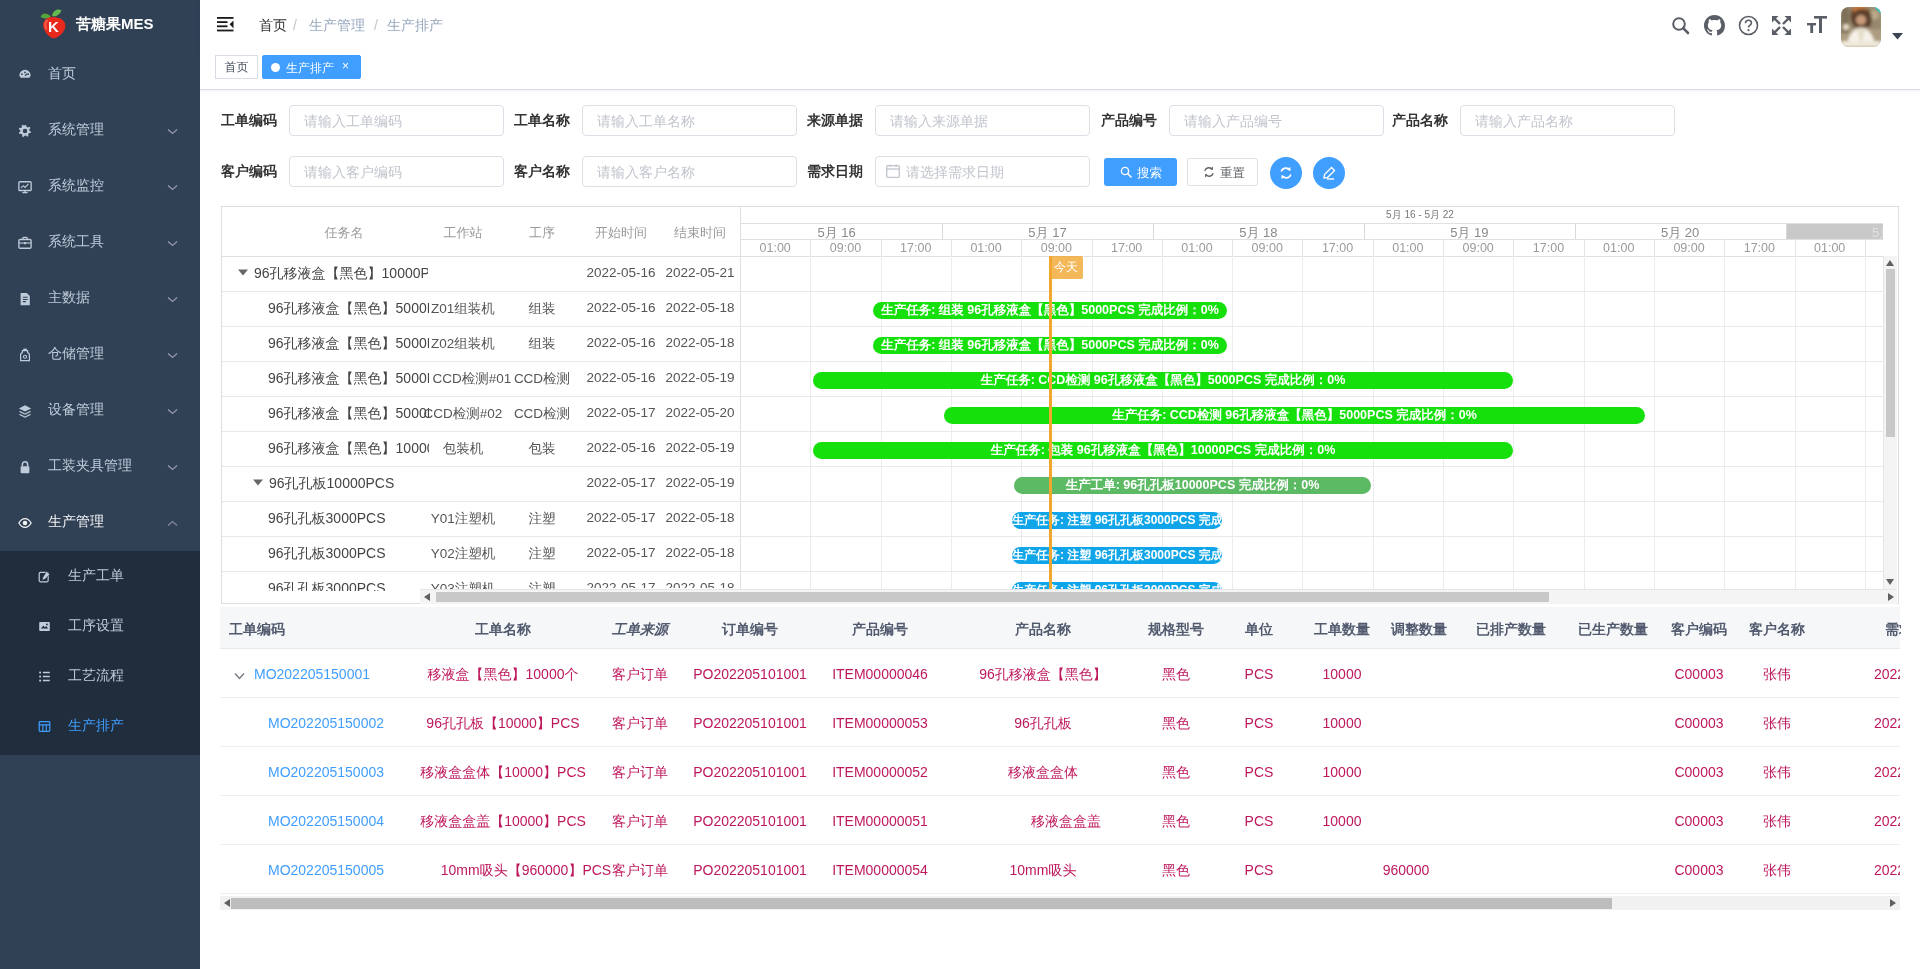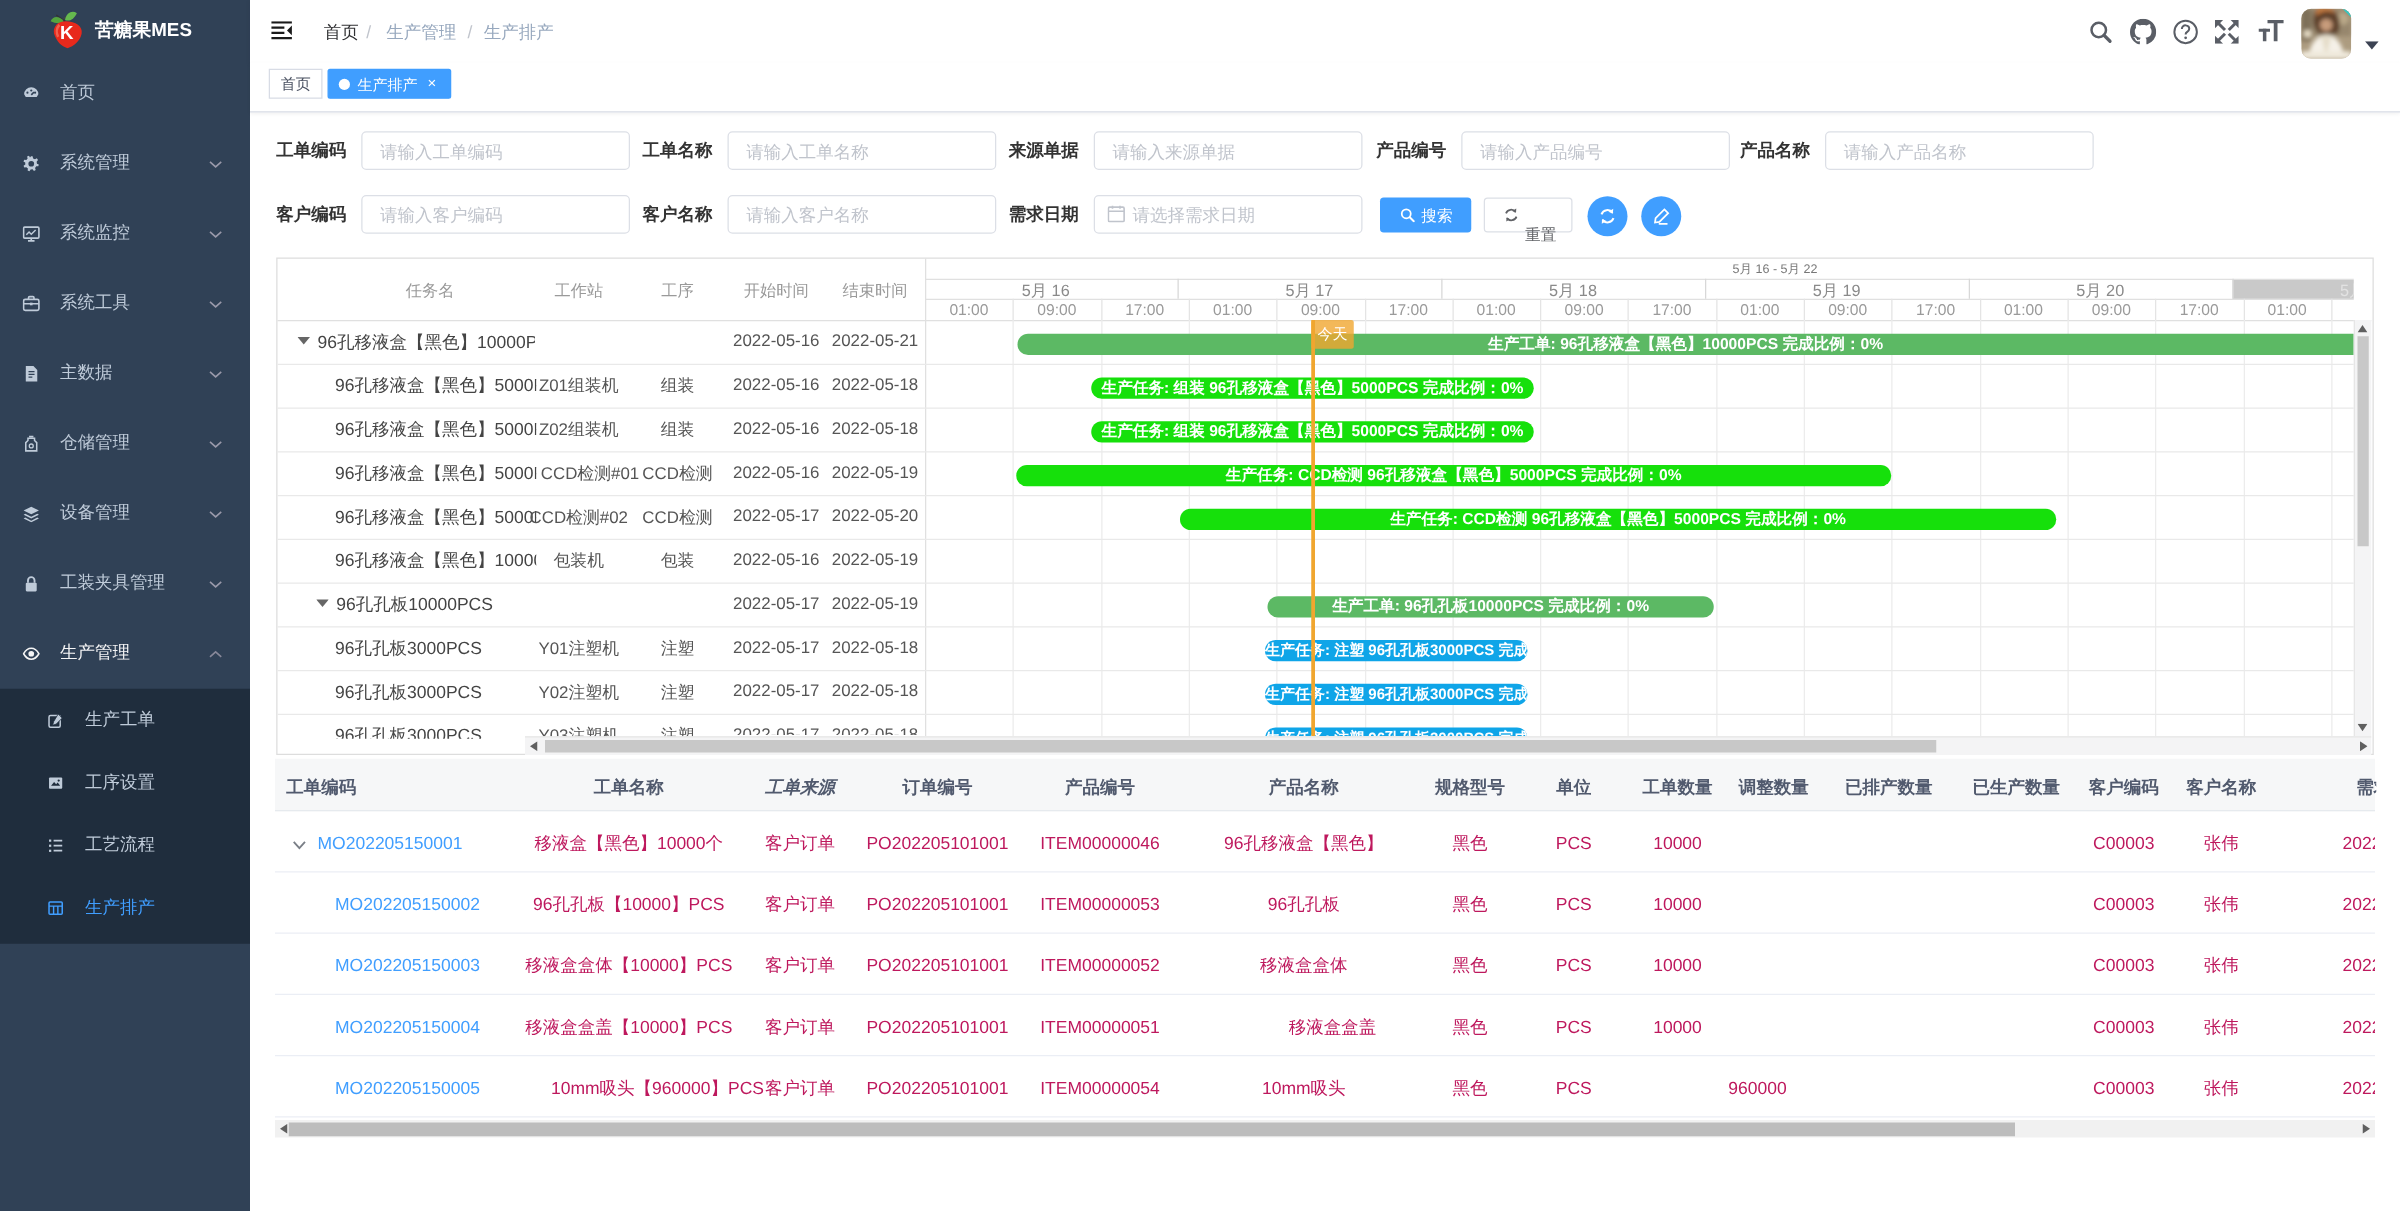--- a/index.html
+++ b/index.html
@@ -245,21 +245,21 @@
 <path d="M7.8 7.8 L11 11" stroke="#fff" stroke-width="1.5" stroke-linecap="round"></path>
     </svg>
 <div class="a" style="left:1137px;top:165px;font-size:12.5px;color:#fff;">搜索</div>
 <div class="a" style="left:1187px;top:158px;width:71px;height:28px;background:#fff;border:1px solid #dcdfe6;border-radius:3px;"></div>
 <svg class="a" style="left:1203px;top:166px" width="12" height="12" viewBox="0 0 12 12">
 <path d="M1.8 4.7 A4.3 4.3 0 0 1 9.4 3.6" fill="none" stroke="#606266" stroke-width="1.4"></path>
 <path d="M10.2 7.3 A4.3 4.3 0 0 1 2.6 8.4" fill="none" stroke="#606266" stroke-width="1.4"></path>
 <path d="M10 0.8 L9.8 4.1 L6.8 2.7 Z" fill="#606266"></path>
 <path d="M2 11.2 L2.2 7.9 L5.2 9.3 Z" fill="#606266"></path>
     </svg>
-<div class="a" style="left:1220px;top:180px;font-size:12.5px;color:#606266;">重置</div>
+<div class="a" style="left:1220px;top:165px;font-size:12.5px;color:#606266;">重置</div>
 <div class="a" style="left:1270px;top:157px;width:32px;height:32px;background:#409EFF;border-radius:50%;"></div>
 <svg class="a" style="left:1279px;top:166px" width="14" height="14" viewBox="0 0 14 14">
 <path d="M2.2 5.5 A5 5 0 0 1 11 4.2" fill="none" stroke="#fff" stroke-width="1.6"></path>
 <path d="M11.8 8.5 A5 5 0 0 1 3 9.8" fill="none" stroke="#fff" stroke-width="1.6"></path>
 <path d="M11.6 1 L11.3 4.9 L7.8 3.3 Z" fill="#fff"></path>
 <path d="M2.4 13 L2.7 9.1 L6.2 10.7 Z" fill="#fff"></path>
     </svg>
 <div class="a" style="left:1313px;top:157px;width:32px;height:32px;background:#409EFF;border-radius:50%;"></div>
 <svg class="a" style="left:1322px;top:166px" width="14" height="14" viewBox="0 0 14 14">
 <path d="M9.5 1.5 L12.5 4.5 L5.5 11.5 L2 12 L2.5 8.5 Z" fill="none" stroke="#fff" stroke-width="1.4"></path>
@@ -390,25 +390,25 @@
 <div class="a" style="left:268px;top:545px;width:161px;overflow:hidden;font-size:14px;color:#444;white-space:nowrap;">96孔孔板3000PCS</div>
 <div class="a gcell" style="left:408px;top:545px;width:110px;">Y02注塑机</div>
 <div class="a gcell" style="left:502px;top:545px;width:80px;">注塑</div>
 <div class="a gcell" style="left:581px;top:545px;width:80px;">2022-05-17</div>
 <div class="a gcell" style="left:660px;top:545px;width:80px;">2022-05-18</div>
 <div class="a" style="left:268px;top:580px;width:161px;overflow:hidden;font-size:14px;color:#444;white-space:nowrap;clip-path: inset(0 0 7px 0);">96孔孔板3000PCS</div>
 <div class="a gcell" style="left:408px;top:580px;width:110px;clip-path: inset(0 0 7px 0);">Y03注塑机</div>
 <div class="a gcell" style="left:502px;top:580px;width:80px;clip-path: inset(0 0 7px 0);">注塑</div>
 <div class="a gcell" style="left:581px;top:580px;width:80px;clip-path: inset(0 0 7px 0);">2022-05-17</div>
 <div class="a gcell" style="left:660px;top:580px;width:80px;clip-path: inset(0 0 7px 0);">2022-05-18</div>
-<div class="a bar" style="left:814px;top:266.5px;width:1069px;height:17px;background:#5cb964;border-top-right-radius:0;border-bottom-right-radius:0;">生产工单: 96孔移液盒【黑色】10000PCS 完成比例：0%</div>
 <div class="a bar" style="left:873px;top:301.5px;width:354px;height:17px;background:#16e00b;">生产任务: 组装 96孔移液盒【黑色】5000PCS 完成比例：0%</div>
 <div class="a bar" style="left:873px;top:336.5px;width:354px;height:17px;background:#16e00b;">生产任务: 组装 96孔移液盒【黑色】5000PCS 完成比例：0%</div>
 <div class="a bar" style="left:813px;top:371.5px;width:700px;height:17px;background:#16e00b;">生产任务: CCD检测 96孔移液盒【黑色】5000PCS 完成比例：0%</div>
 <div class="a bar" style="left:944px;top:406.5px;width:701px;height:17px;background:#16e00b;">生产任务: CCD检测 96孔移液盒【黑色】5000PCS 完成比例：0%</div>
+<div class="a bar" style="left:813px;top:441.5px;width:700px;height:17px;background:#16e00b;">生产任务: 包装 96孔移液盒【黑色】10000PCS 完成比例：0%</div>
 <div class="a bar" style="left:1014px;top:476.5px;width:357px;height:17px;background:#5cb964;">生产工单: 96孔孔板10000PCS 完成比例：0%</div>
 <div class="a bar" style="left:1012px;top:511.5px;width:210px;height:17px;background:#0fa5e8;text-align:left;font-size:12px;">生产任务: 注塑 96孔孔板3000PCS 完成比例：0%</div>
 <div class="a bar" style="left:1012px;top:546.5px;width:210px;height:17px;background:#0fa5e8;text-align:left;font-size:12px;">生产任务: 注塑 96孔孔板3000PCS 完成比例：0%</div>
 <div class="a bar" style="left:1012px;top:581.5px;width:210px;height:17px;background:#0fa5e8;text-align:left;font-size:12px;clip-path: inset(0 0 9.5px 0);">生产任务: 注塑 96孔孔板3000PCS 完成比例：0%</div>
 <div class="a" style="left:1049px;top:256px;width:2.5px;height:333px;background:#f0a62f;"></div>
 <div class="a" style="left:1049px;top:256px;width:34px;height:23px;background:rgba(240,166,47,0.8);border-radius:2px;color:#fff;font-size:12px;text-align:center;line-height:23px;">今天</div>
 <div class="a" style="left:1883px;top:256px;width:14px;height:333px;background:#f4f4f5;border-left:1px solid #e6e6e6;"></div>
 <svg class="a" style="left:1886px;top:260px" width="8" height="6" viewBox="0 0 8 6">
       <path d="M4 0 L8 6 H0 Z" fill="#606060"></path>
     </svg>

